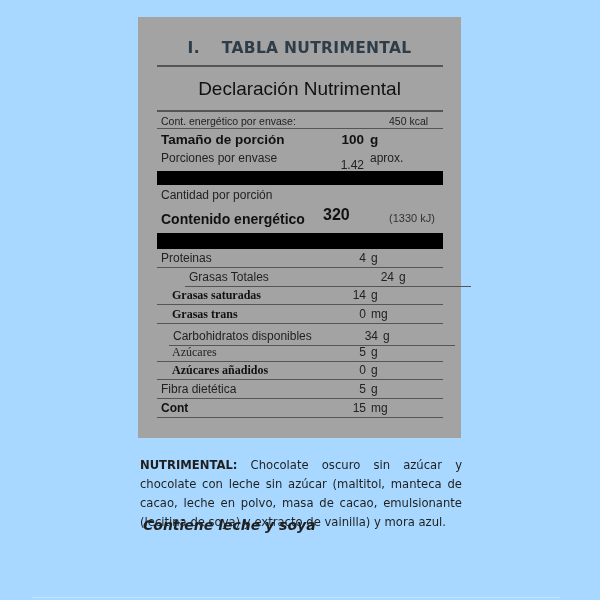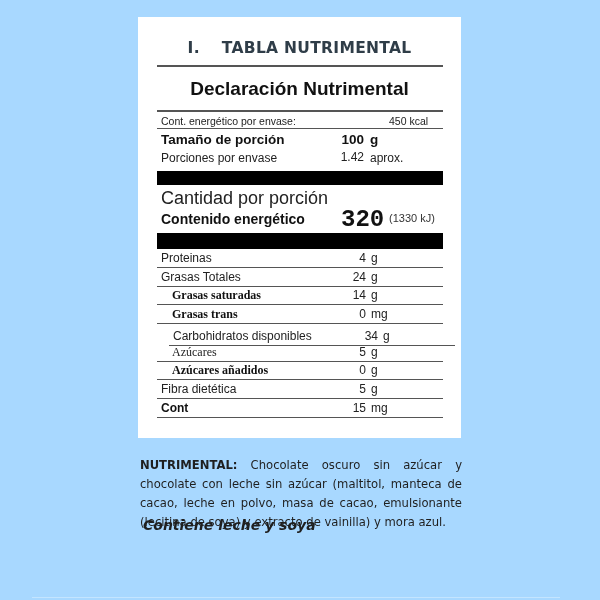--- a/index.html
+++ b/index.html
@@ -3,32 +3,32 @@
   <meta charset="utf-8">
   <style>
     html, body { margin: 0; padding: 0; }
     body {
       width: 600px; height: 600px; position: relative; overflow: hidden;
       background: #a8d8ff;
       font-family: "Liberation Sans", sans-serif;
     }
     .card {
       position: absolute; left: 138px; top: 17px; width: 323px; height: 421px;
-      background: #ffffff;
+      background: #a3a3a3;
     }
     .section-title {
       position: absolute; left: 0; top: 22px; width: 323px; text-align: center;
       color: #2f3d48; font-family: "DejaVu Sans", sans-serif; font-weight: bold;
       font-size: 15.5px; letter-spacing: 0.3px;
     }
     .section-title .num { margin-right: 22px; }
     .hr { position: absolute; left: 19px; width: 286px; background: #555; }
     .decl-title {
       position: absolute; left: 0; top: 61px; width: 323px; text-align: center;
-      font-size: 19px; font-weight: bold; color: #111;
+      font-size: 19px; font-weight: normal; color: #111;
     }
     .row { position: absolute; left: 19px; width: 286px; color: #222; }
     .row .lbl { position: absolute; left: 4px; white-space: nowrap; }
     .row .val { position: absolute; text-align: right; white-space: nowrap; }
     .row .unit { position: absolute; white-space: nowrap; }
     .bar { position: absolute; left: 19px; width: 286px; background: #000; }
     .nrow { position: absolute; left: 19px; width: 286px; height: 19px; font-size: 12px; color: #222; }
     .nrow .lbl { position: absolute; left: 4px; top: 2px; white-space: nowrap; }
     .nrow .lbl.indent { left: 15px; font-family: Liberation Serif, serif; }
     .nrow .lbl.bold { font-weight: bold; color: #111; }
@@ -65,46 +65,46 @@
   </div>
   <div class="hr" style="top:111px;height:1px;"></div>
 
   <div class="row" style="top:114px;height:18px;font-size:13.5px;font-weight:bold;color:#111;text-decoration:underline;">
     <span class="lbl" style="top:1px;">Tamaño de porción</span>
     <span class="val" style="right:79px;top:1px;">100</span>
     <span class="unit" style="left:213px;top:1px;">g</span>
   </div>
   <div class="row" style="top:133px;height:18px;font-size:12px;">
     <span class="lbl" style="top:1px;">Porciones por envase</span>
-    <span class="val" style="right:79px;top:0;">1.42</span>
+    <span class="val" style="right:79px;top:8px;">1.42</span>
     <span class="unit" style="left:213px;top:1px;">aprox.</span>
   </div>
 
   <div class="bar" style="top:154px;height:14px;"></div>
 
-  <div class="row" style="top:170px;height:16px;font-size:18px;">
+  <div class="row" style="top:170px;height:16px;font-size:12px;">
     <span class="lbl" style="top:1px;">Cantidad por porción</span>
   </div>
 
   <div class="row" style="top:188px;height:26px;color:#111;">
     <span class="lbl" style="top:6px;font-size:14px;font-weight:bold;">Contenido energético</span>
-    <span class="unit" style="left:184px;top:1px;font-size:24px;font-weight:bold;font-family:Liberation Mono, monospace;">320</span>
+    <span class="unit" style="left:166px;top:1px;font-size:16px;font-weight:bold;">320</span>
     <span class="unit" style="left:232px;top:7px;font-size:11px;color:#333;">(1330 kJ)</span>
   </div>
 
   <div class="bar" style="top:216px;height:16px;"></div>
 
   <div id="nutrients">
       <div class="nrow" style="top: 232px;">
         <span class="lbl">Proteinas</span>
         <span class="val">4</span>
         <span class="unit">g</span>
         <div class="line"></div>
       </div>
-      <div class="nrow" style="top: 250.7px;">
+      <div class="nrow" style="top: 250.7px; margin-left: 28px;">
         <span class="lbl">Grasas Totales</span>
         <span class="val">24</span>
         <span class="unit">g</span>
         <div class="line"></div>
       </div>
       <div class="nrow" style="top: 269.4px;">
         <span class="lbl indent bold">Grasas saturadas</span>
         <span class="val">14</span>
         <span class="unit">g</span>
         <div class="line"></div>

